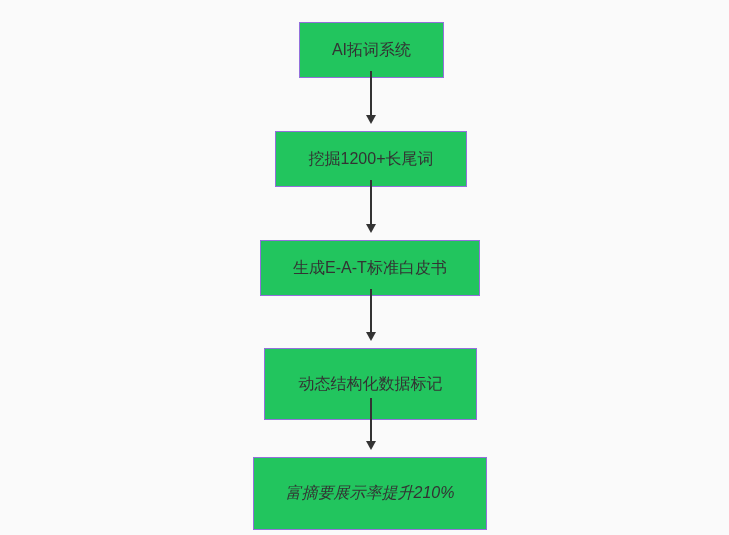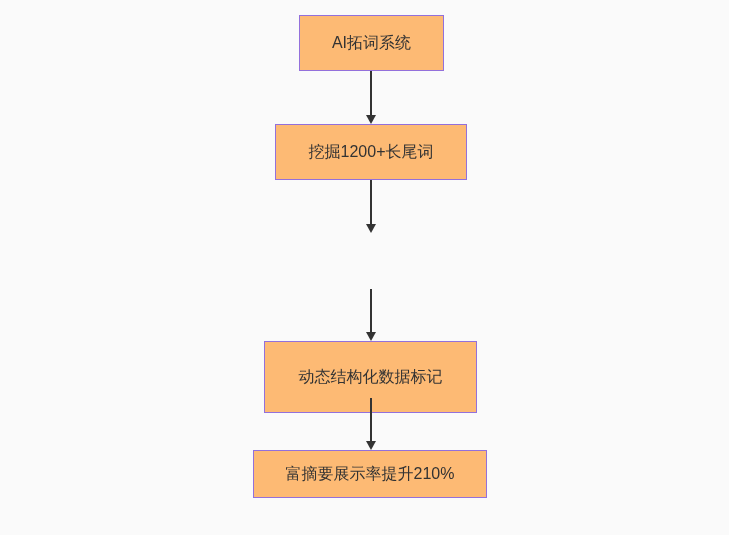--- a/index.html
+++ b/index.html
@@ -15,35 +15,36 @@
   }
   .canvas {
     position: relative;
     width: 729px;
     height: 535px;
     background: #fafafa;
   }
   .flow-node {
     position: absolute;
     box-sizing: border-box;
-    background: #fdba74;
+    background: #22c55e;
     border: 1px solid #9370DB;
     color: #333333;
     font-size: 16px;
     display: flex;
     align-items: center;
     justify-content: center;
     text-align: left;
     white-space: nowrap;
+    margin-top: 7px;
   }
   .node-1 { left: 299px; top: 15px;  width: 145px; height: 56px; }
   .node-2 { left: 275px; top: 124px; width: 192px; height: 56px; }
   .node-3 { left: 260px; top: 233px; width: 220px; height: 56px; }
   .node-4 { left: 264px; top: 341px; width: 213px; height: 72px; }
-  .node-5 { left: 253px; top: 450px; width: 234px; height: 48px; }
+  .node-5 { left: 253px; top: 450px; width: 234px; height: 73px; font-style: italic; }
 
   .flow-arrow {
     position: absolute;
     left: 366px;
     width: 10px;
     display: flex;
     flex-direction: column;
     align-items: center;
   }
   .arrow-1 { top: 71px;  height: 53px; }
@@ -80,20 +81,23 @@
 
   <div class="flow-node node-2">
     <span>挖掘1200+长尾词</span>
   </div>
 
   <div class="flow-arrow arrow-2">
     <div class="arrow-line"></div>
     <div class="arrow-head"></div>
   </div>
 
+  <div class="flow-node node-3">
+    <span>生成E-A-T标准白皮书</span>
+  </div>
 
   <div class="flow-arrow arrow-3">
     <div class="arrow-line"></div>
     <div class="arrow-head"></div>
   </div>
 
   <div class="flow-node node-4">
     <span>动态结构化数据标记</span>
   </div>
 

